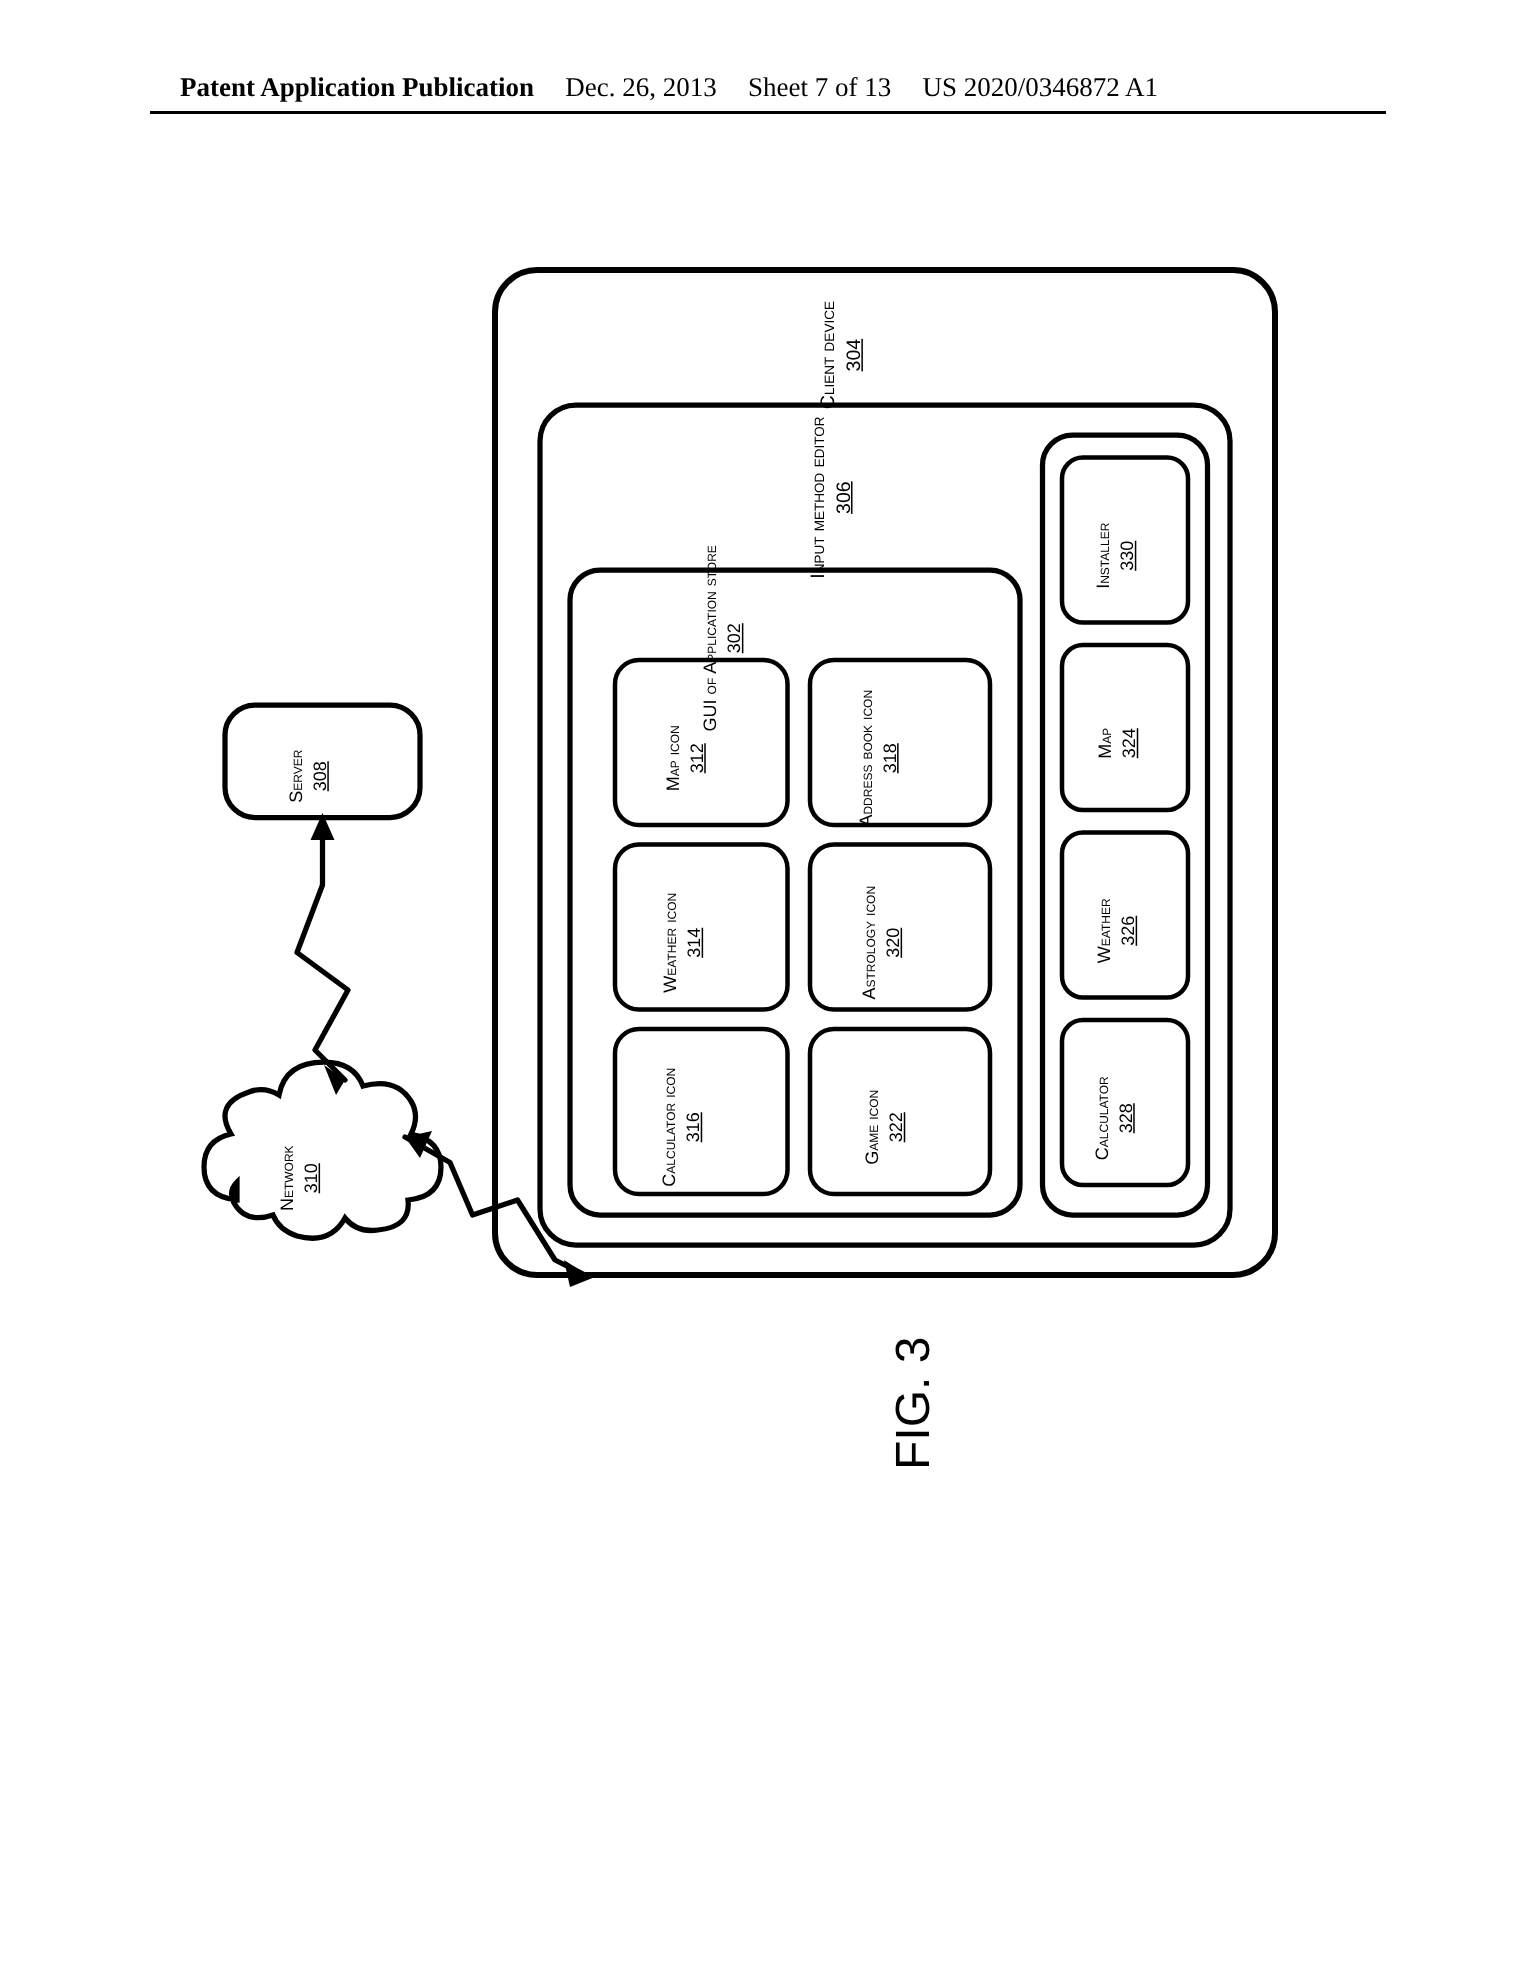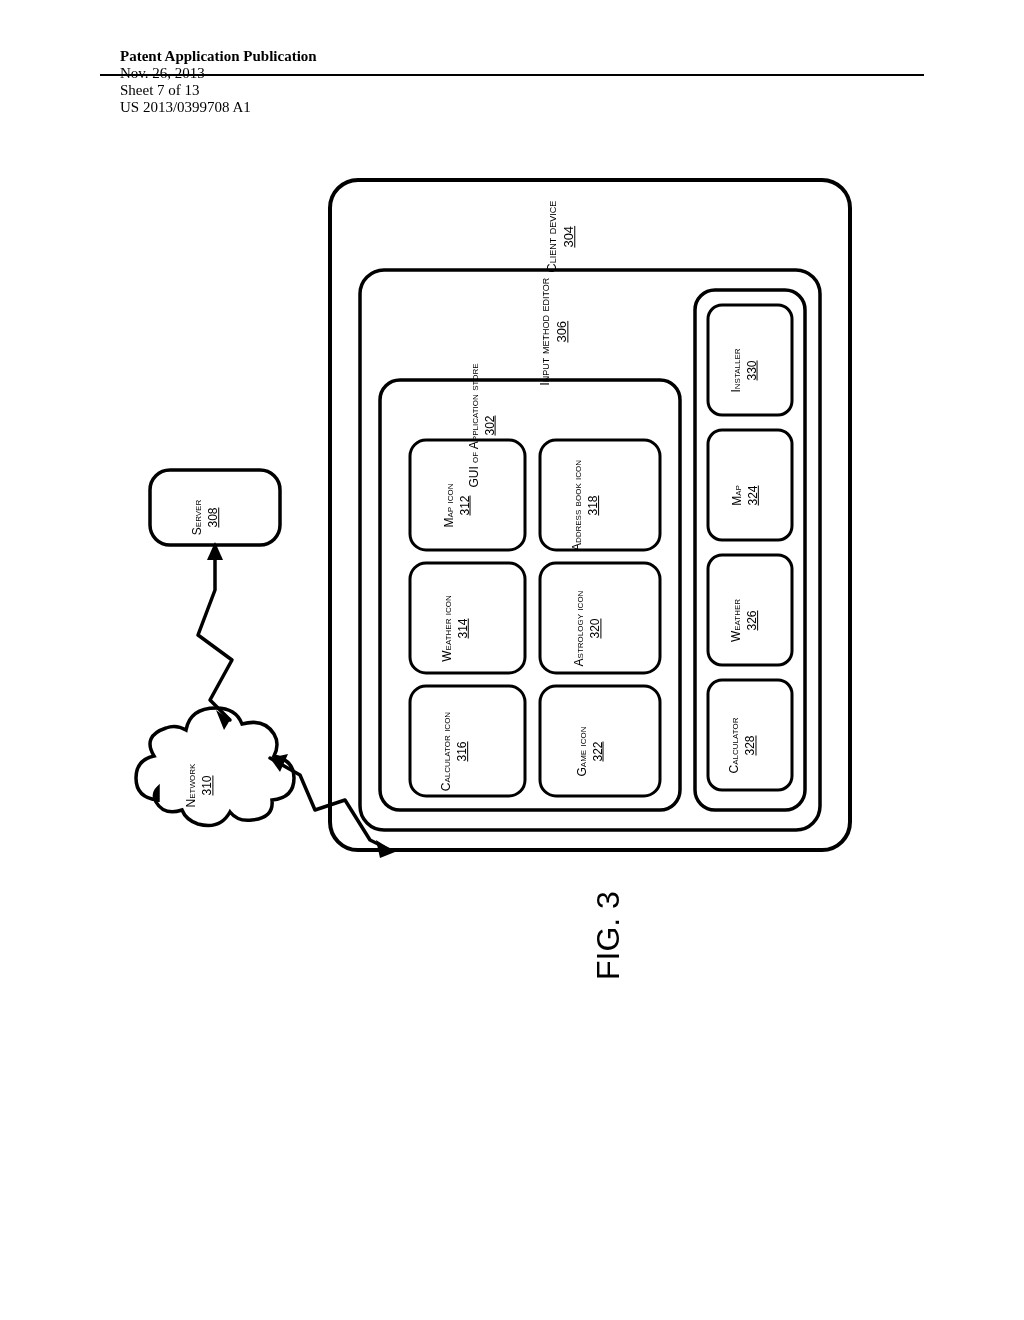--- a/index.html
+++ b/index.html
@@ -10,22 +10,21 @@
     height: 1320px;
   }
   .header {
     position: absolute;
     top: 48px;
     left: 0;
     width: 892px;
     display: flex;
     justify-content: space-between;
     padding: 0 120px;
-    font-size: 15px;
-    flex-direction: column;
+    font-size: 18px;
   }
   .header .pub { font-weight: bold; }
   .header-rule {
     position: absolute;
     top: 74px;
     left: 100px;
     width: 824px;
     height: 2px;
     background: #000;
   }
@@ -59,23 +58,23 @@
   .box-label .ref { text-decoration: underline; display: inline-block; margin-top: 1px; }
   .small { font-size: 12px; }
 </style>
 </head>
 <body>
 
 <div class="page">
 
   <div class="header">
     <span class="pub">Patent Application Publication</span>
-    <span>Nov. 26, 2013</span>
+    <span>Dec. 26, 2013</span>
     <span>Sheet 7 of 13</span>
-    <span>US 2013/0399708 A1</span>
+    <span>US 2020/0346872 A1</span>
   </div>
   <div class="header-rule"></div>
 
   <div class="fig-area">
 
     <svg width="784" height="1050" viewBox="0 0 784 1050">
 
       <rect x="210" y="30" width="520" height="670" rx="28" ry="28" fill="none" stroke="#000" stroke-width="4"></rect>
 
       <rect x="240" y="120" width="460" height="560" rx="24" ry="24" fill="none" stroke="#000" stroke-width="3.5"></rect>

